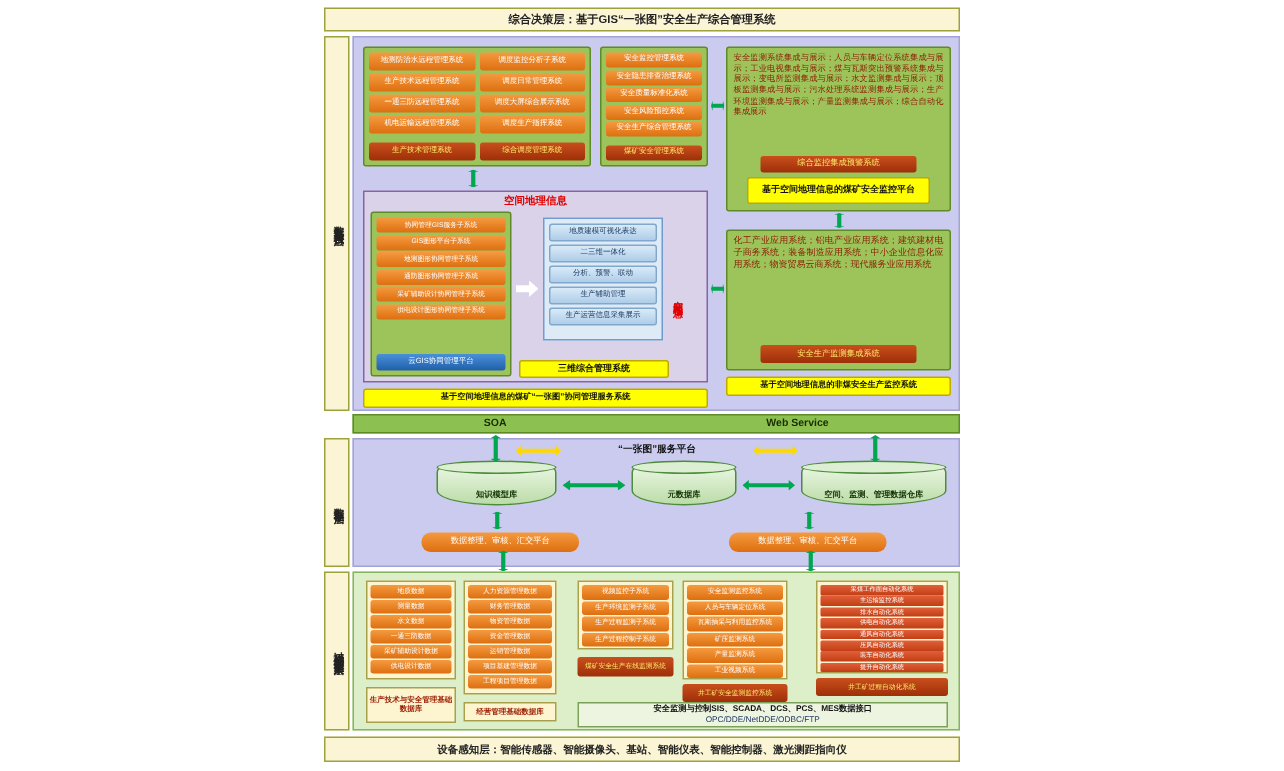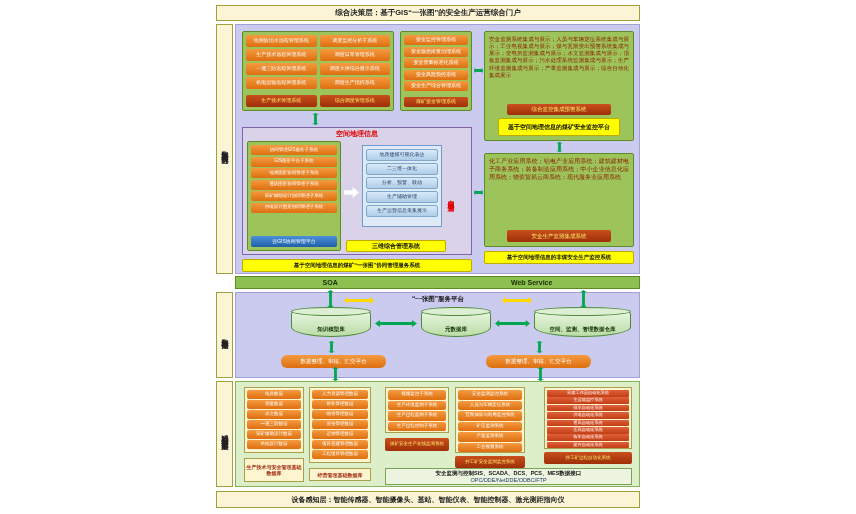--- a/index.html
+++ b/index.html
@@ -75,21 +75,21 @@
   .arrH{position:absolute;height:7px;background:#00A650;clip-path:polygon(0 50%,12% 0,12% 30%,88% 30%,88% 0,100% 50%,88% 100%,88% 70%,12% 70%,12% 100%);z-index:6;}
   .yarr{background:#FFD800;}
   .block-arrow{position:absolute;background:#ffffff;clip-path:polygon(0 32%,58% 32%,58% 8%,100% 50%,58% 92%,58% 68%,0 68%);filter:drop-shadow(0 0 1px #666);}
 </style>
 </head>
 <body>
 
 <div class="page">
   <div class="diagram">
 
-    <div class="hbar" style="top:0;height:16px;">综合决策层：基于GIS“一张图”的安全生产运营综合门户</div>
+    <div class="hbar" style="top:0;height:16px;">综合决策层：基于GIS“一张图”安全生产综合管理系统</div>
 
     <div class="strip" style="top:19px;height:250px;">
         <span>数据整合与执行层</span>
       </div>
     <div class="strip" style="top:287px;height:86px;">
         <span>数据存储层</span>
       </div>
     <div class="strip" style="top:376px;height:106px;">
         <span>过程控制与数据采集层</span>
       </div>

